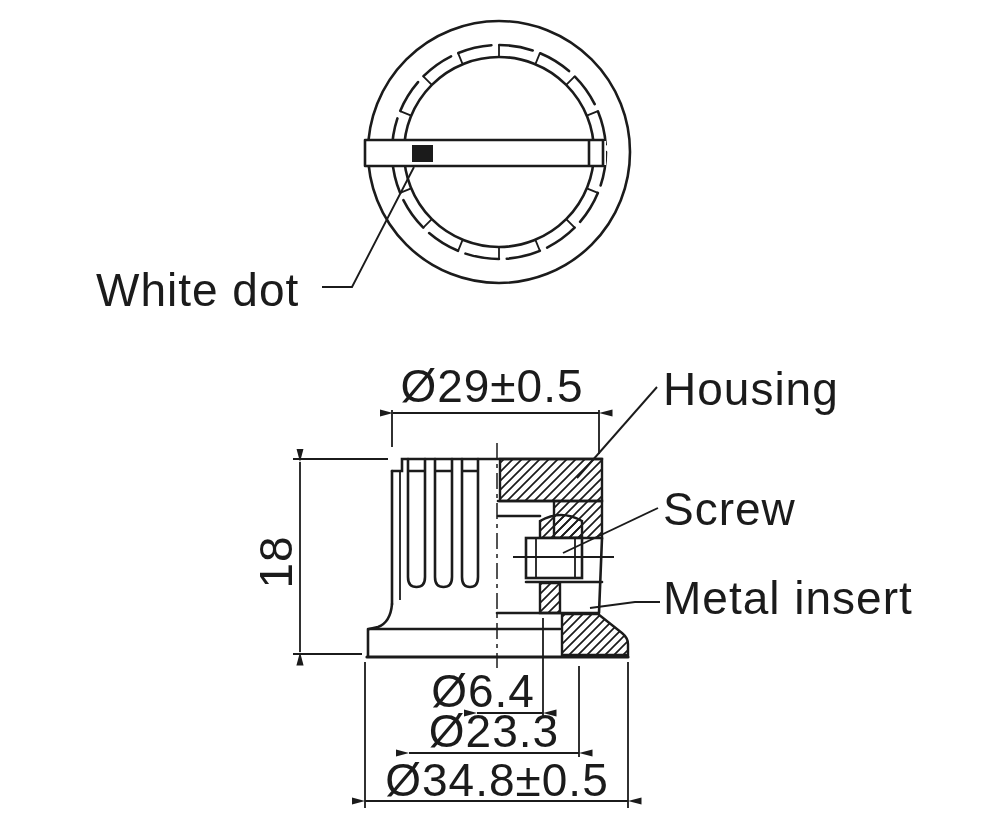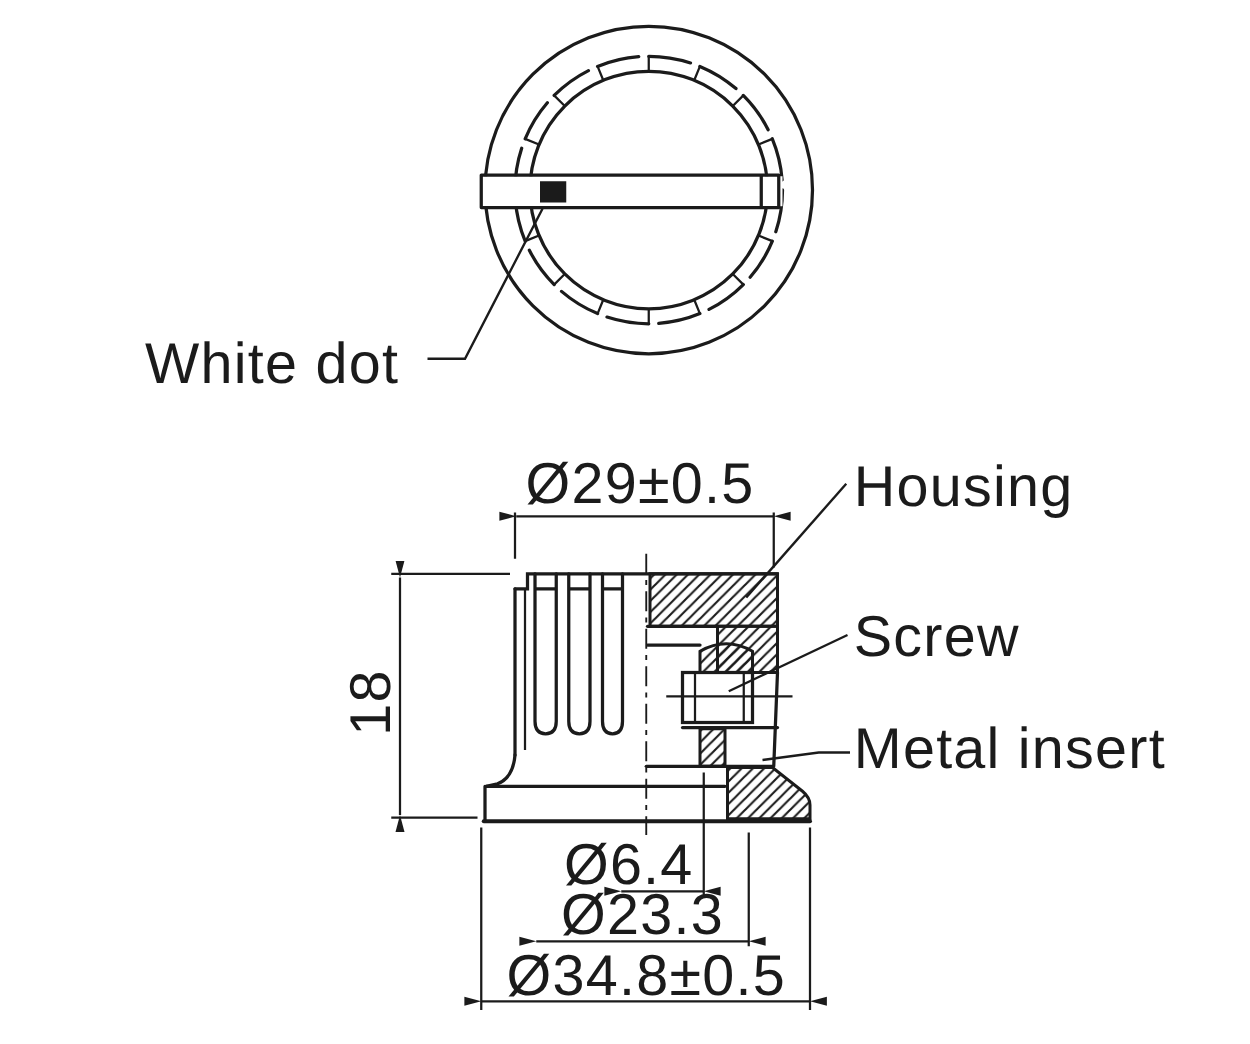--- a/index.html
+++ b/index.html
@@ -1,21 +1,21 @@
 <!DOCTYPE html>
 <html style="--ink: #1b1b1b; --paper: #ffffff;"><head>
 <meta charset="utf-8">
 <style>
   :root { --ink: #1b1b1b; --paper: #ffffff; }
   html, body {
     margin: 0; padding: 0;
     background: var(--paper);
     width: 1000px; height: 835px; overflow: hidden;
   }
-  .drawing-wrap { width: 965px; height: 835px; margin-left: 20px; }
+  .drawing-wrap { width: 965px; height: 835px; }
   svg text {
     font-family: "Liberation Sans", "DejaVu Sans", sans-serif;
     fill: var(--ink);
     letter-spacing: 1px;
   }
   .outline  { stroke: var(--ink); stroke-width: 2.6; fill: none; stroke-linecap: round; }
   .outline3 { stroke: var(--ink); stroke-width: 3.2; fill: none; stroke-linecap: round; }
   .thin     { stroke: var(--ink); stroke-width: 1.8; fill: none; }
   .dim      { stroke: var(--ink); stroke-width: 1.8; fill: none; }
   .leader   { stroke: var(--ink); stroke-width: 1.9; fill: none; }

